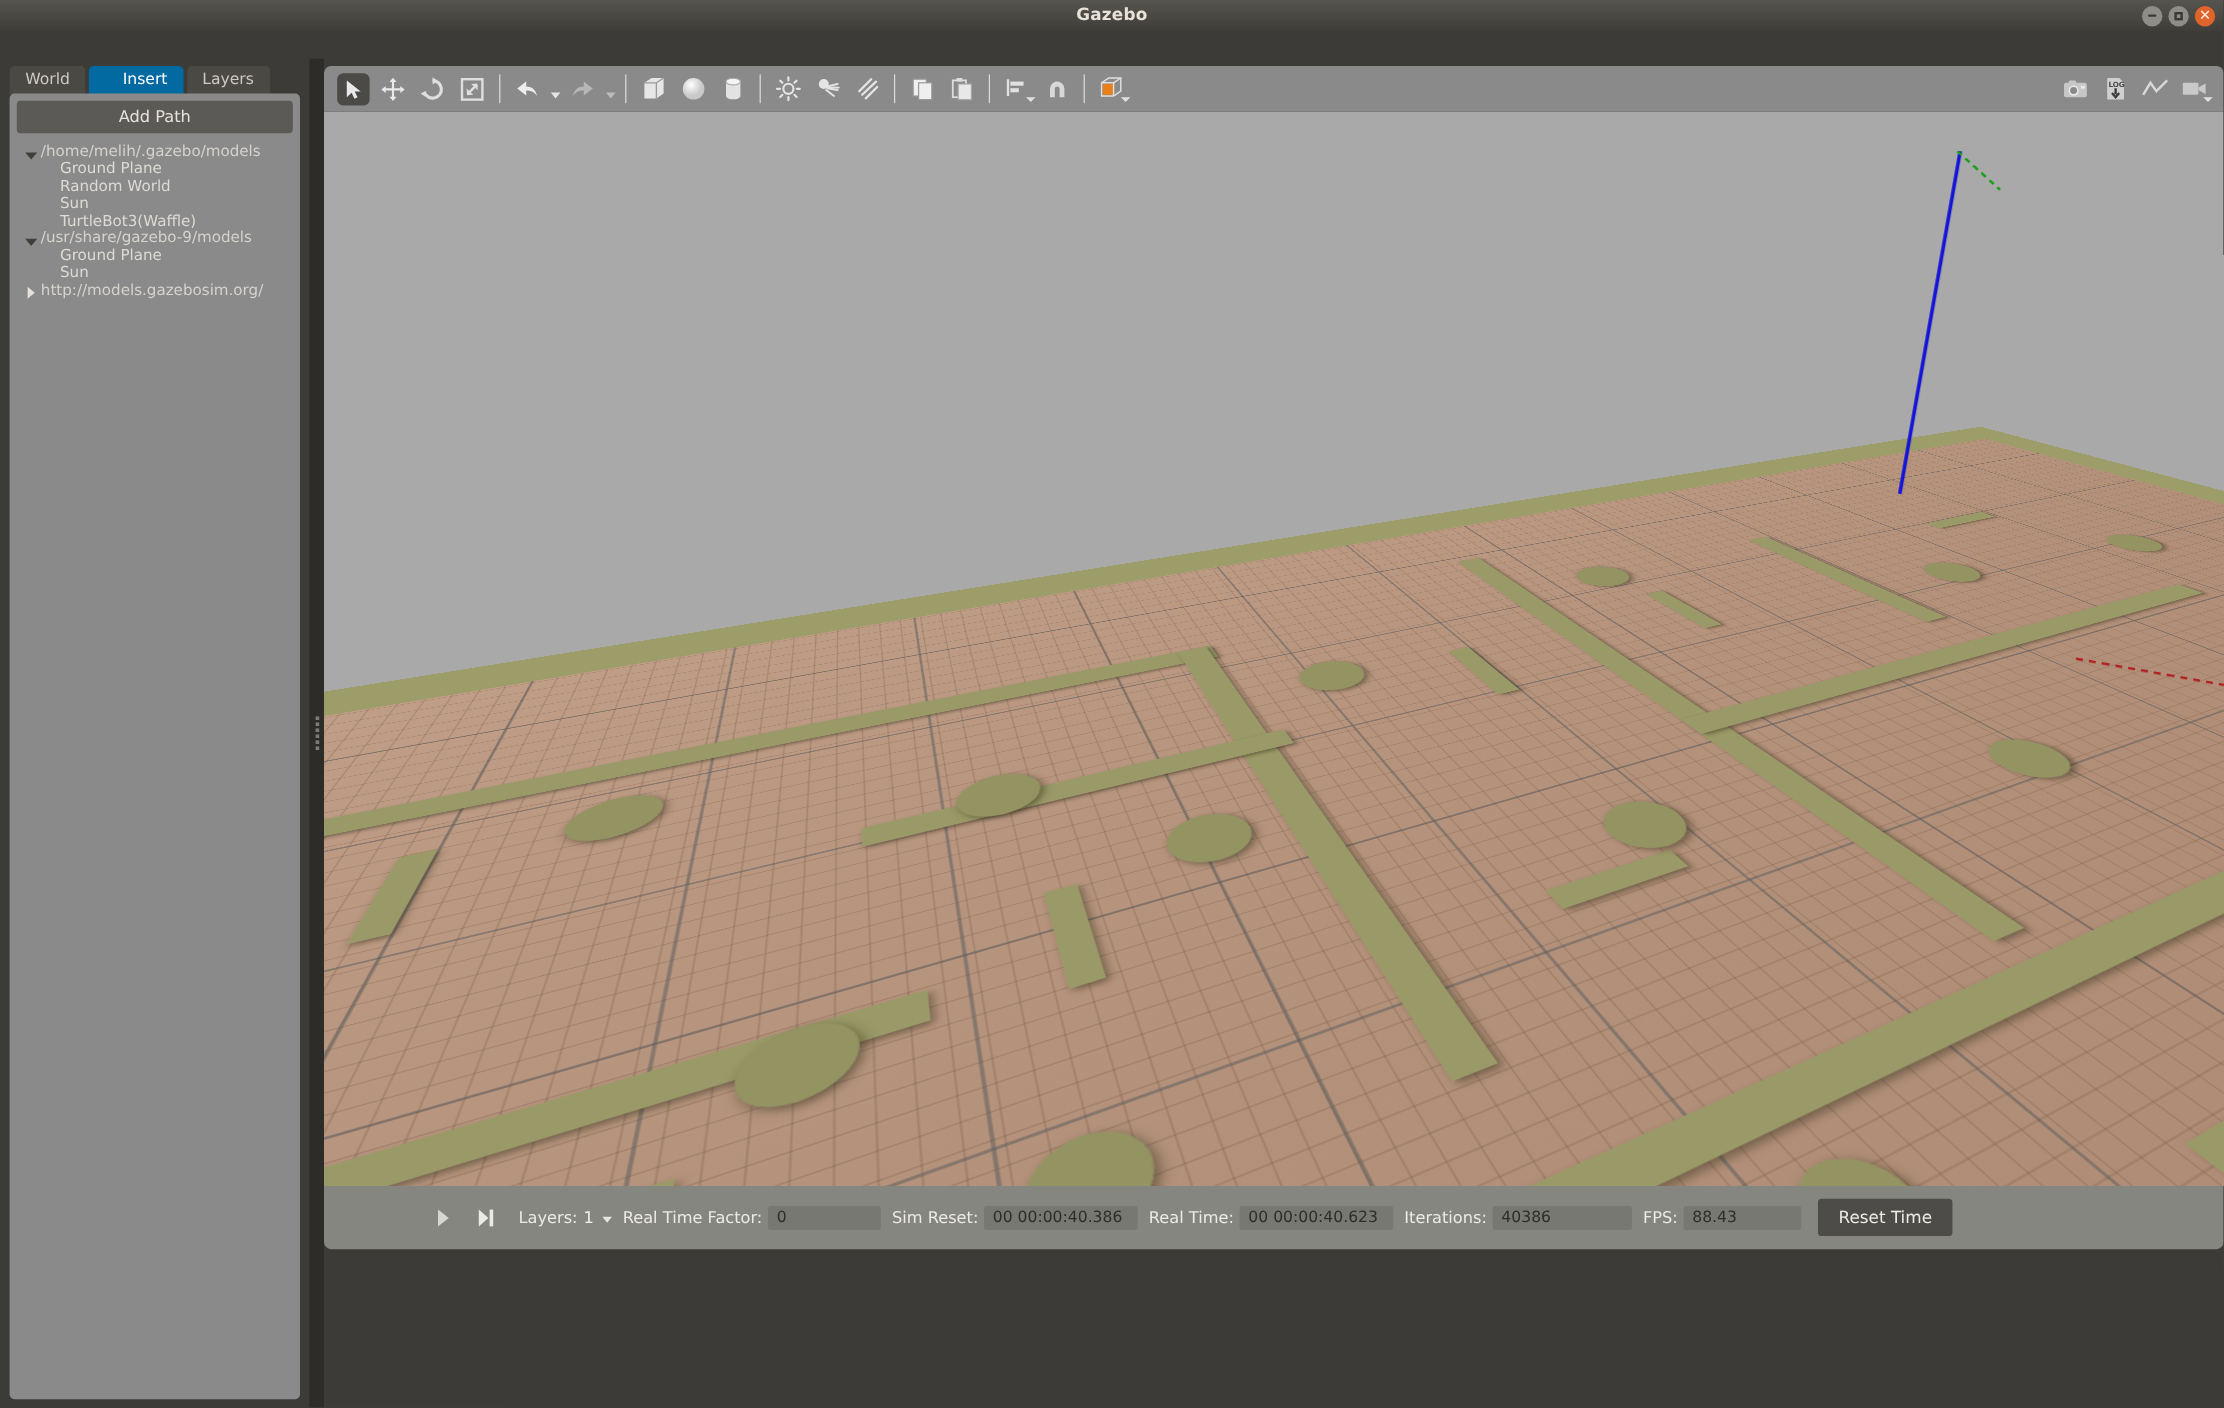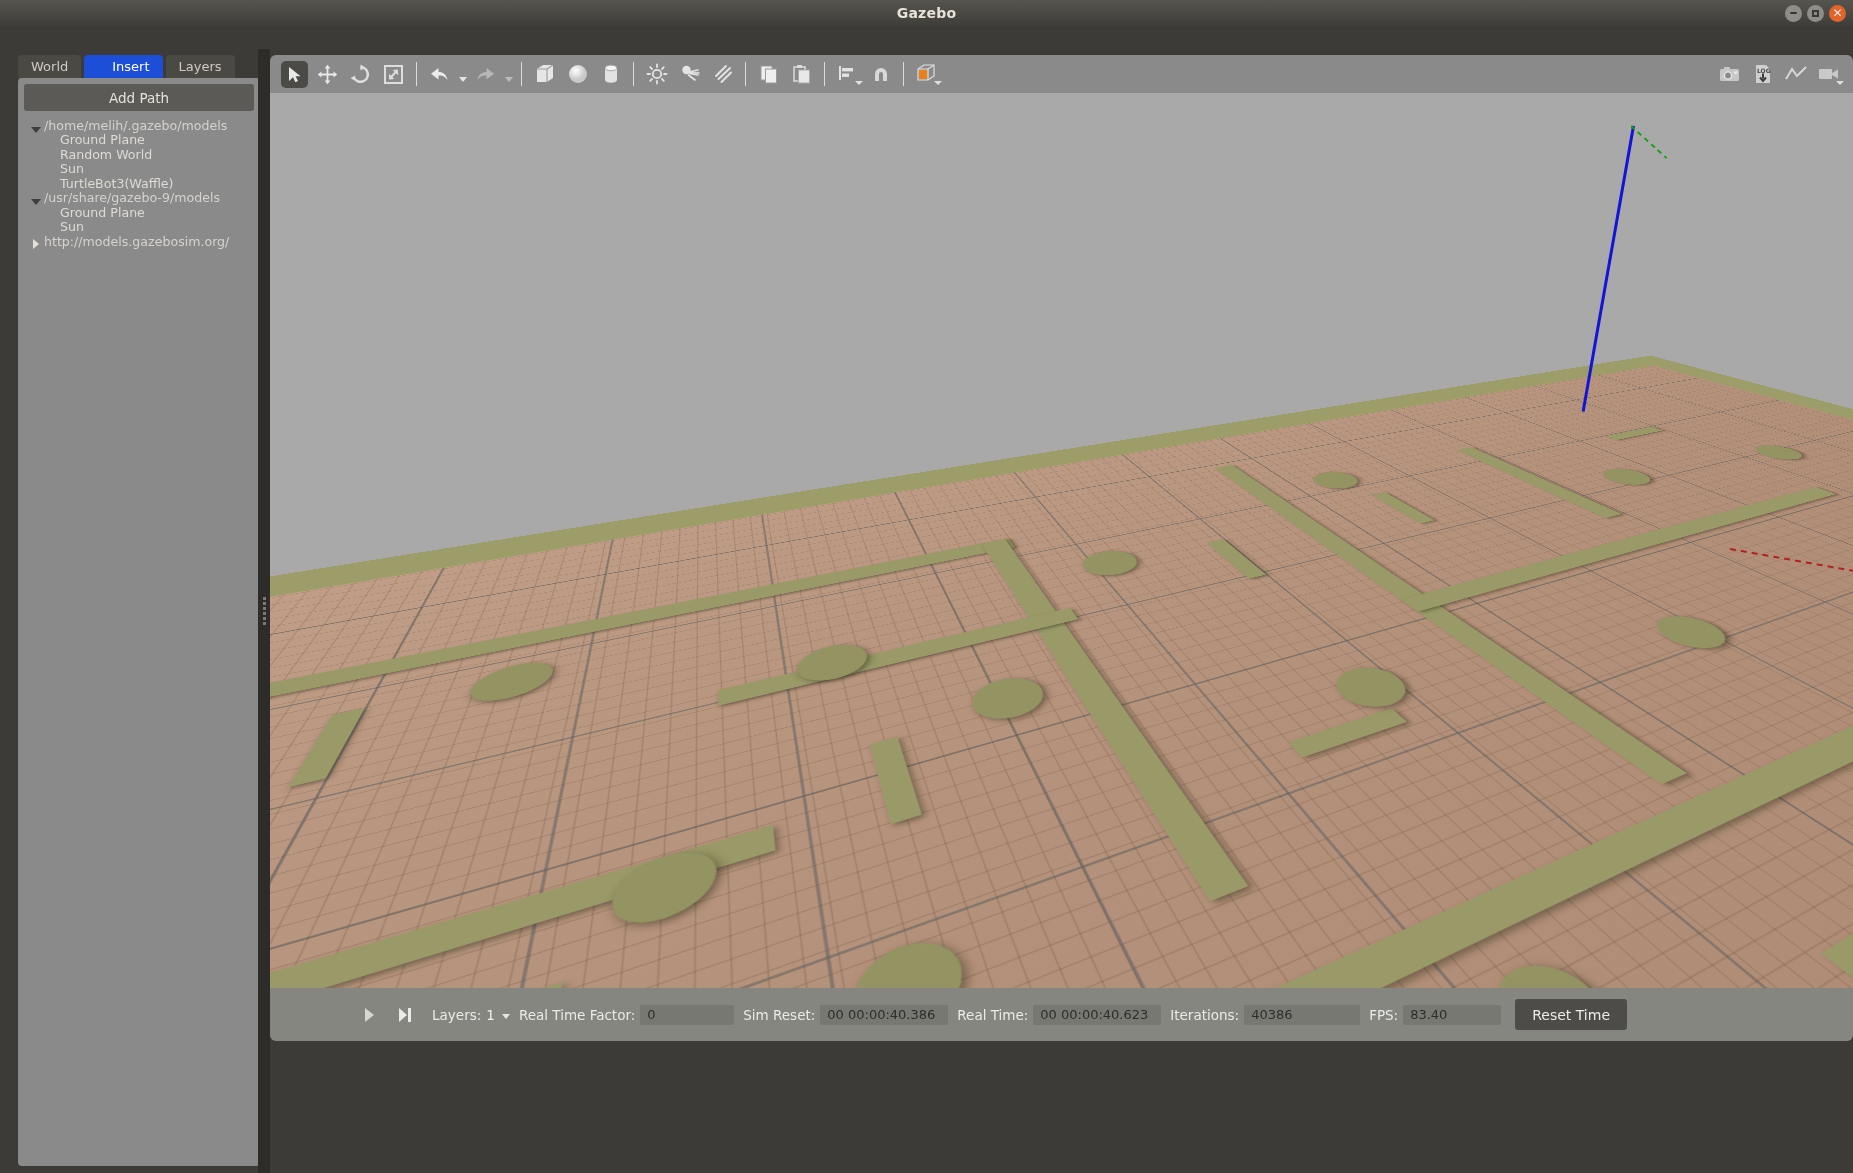--- a/index.html
+++ b/index.html
@@ -41,29 +41,28 @@
   }
   .menu-item {
     font-size: 13.5px; color: #d9d4ca; padding: 2px 10px; cursor: default; white-space: nowrap;
   }
   .menu-item u { text-decoration: underline; }
 
   
   .left-panel {
     position: absolute; left: 0; top: 49px; width: 258px; height: 1124px;
     background: #3c3b37;
-    margin-left: 10px;
   }
   .tabbar { position: absolute; left: 8px; top: 6px; display: flex; gap: 3px; }
   .tab {
     min-width: 60px; padding: 4px 13px 5px 13px;
     background: #4b4944; color: #cfcac1; font-size: 13px;
     border-radius: 4px 4px 0 0; text-align: center; cursor: default;
   }
-  .tab.active { background: #1d4ed8; color: #ffffff; padding-left: 28px; }
+  .tab.active { background: #0369a1; color: #ffffff; padding-left: 28px; }
   .panel-body {
     position: absolute; left: 8px; top: 29px; width: 242px; height: 1088px;
     background: #8a8a8a; border-radius: 4px;
   }
   .add-path-btn {
     position: absolute; left: 6px; top: 6px; width: 230px; height: 27px;
     background: #5b5a56; color: #e6e2da; font-size: 13.5px;
     display: flex; align-items: center; justify-content: center;
     border-radius: 3px; cursor: pointer;
   }
@@ -568,19 +567,19 @@
       <div class="sb-label">Sim Reset:</div>
       <div class="sb-field f-sim">00 00:00:40.386</div>
 
       <div class="sb-label">Real Time:</div>
       <div class="sb-field f-real">00 00:00:40.623</div>
 
       <div class="sb-label">Iterations:</div>
       <div class="sb-field f-iter">40386</div>
 
       <div class="sb-label">FPS:</div>
-      <div class="sb-field f-fps">83.40</div>
+      <div class="sb-field f-fps">88.43</div>
 
       <div class="reset-btn">Reset Time</div>
     </div>
 
   </div>
 </div>
 
 </body></html>

